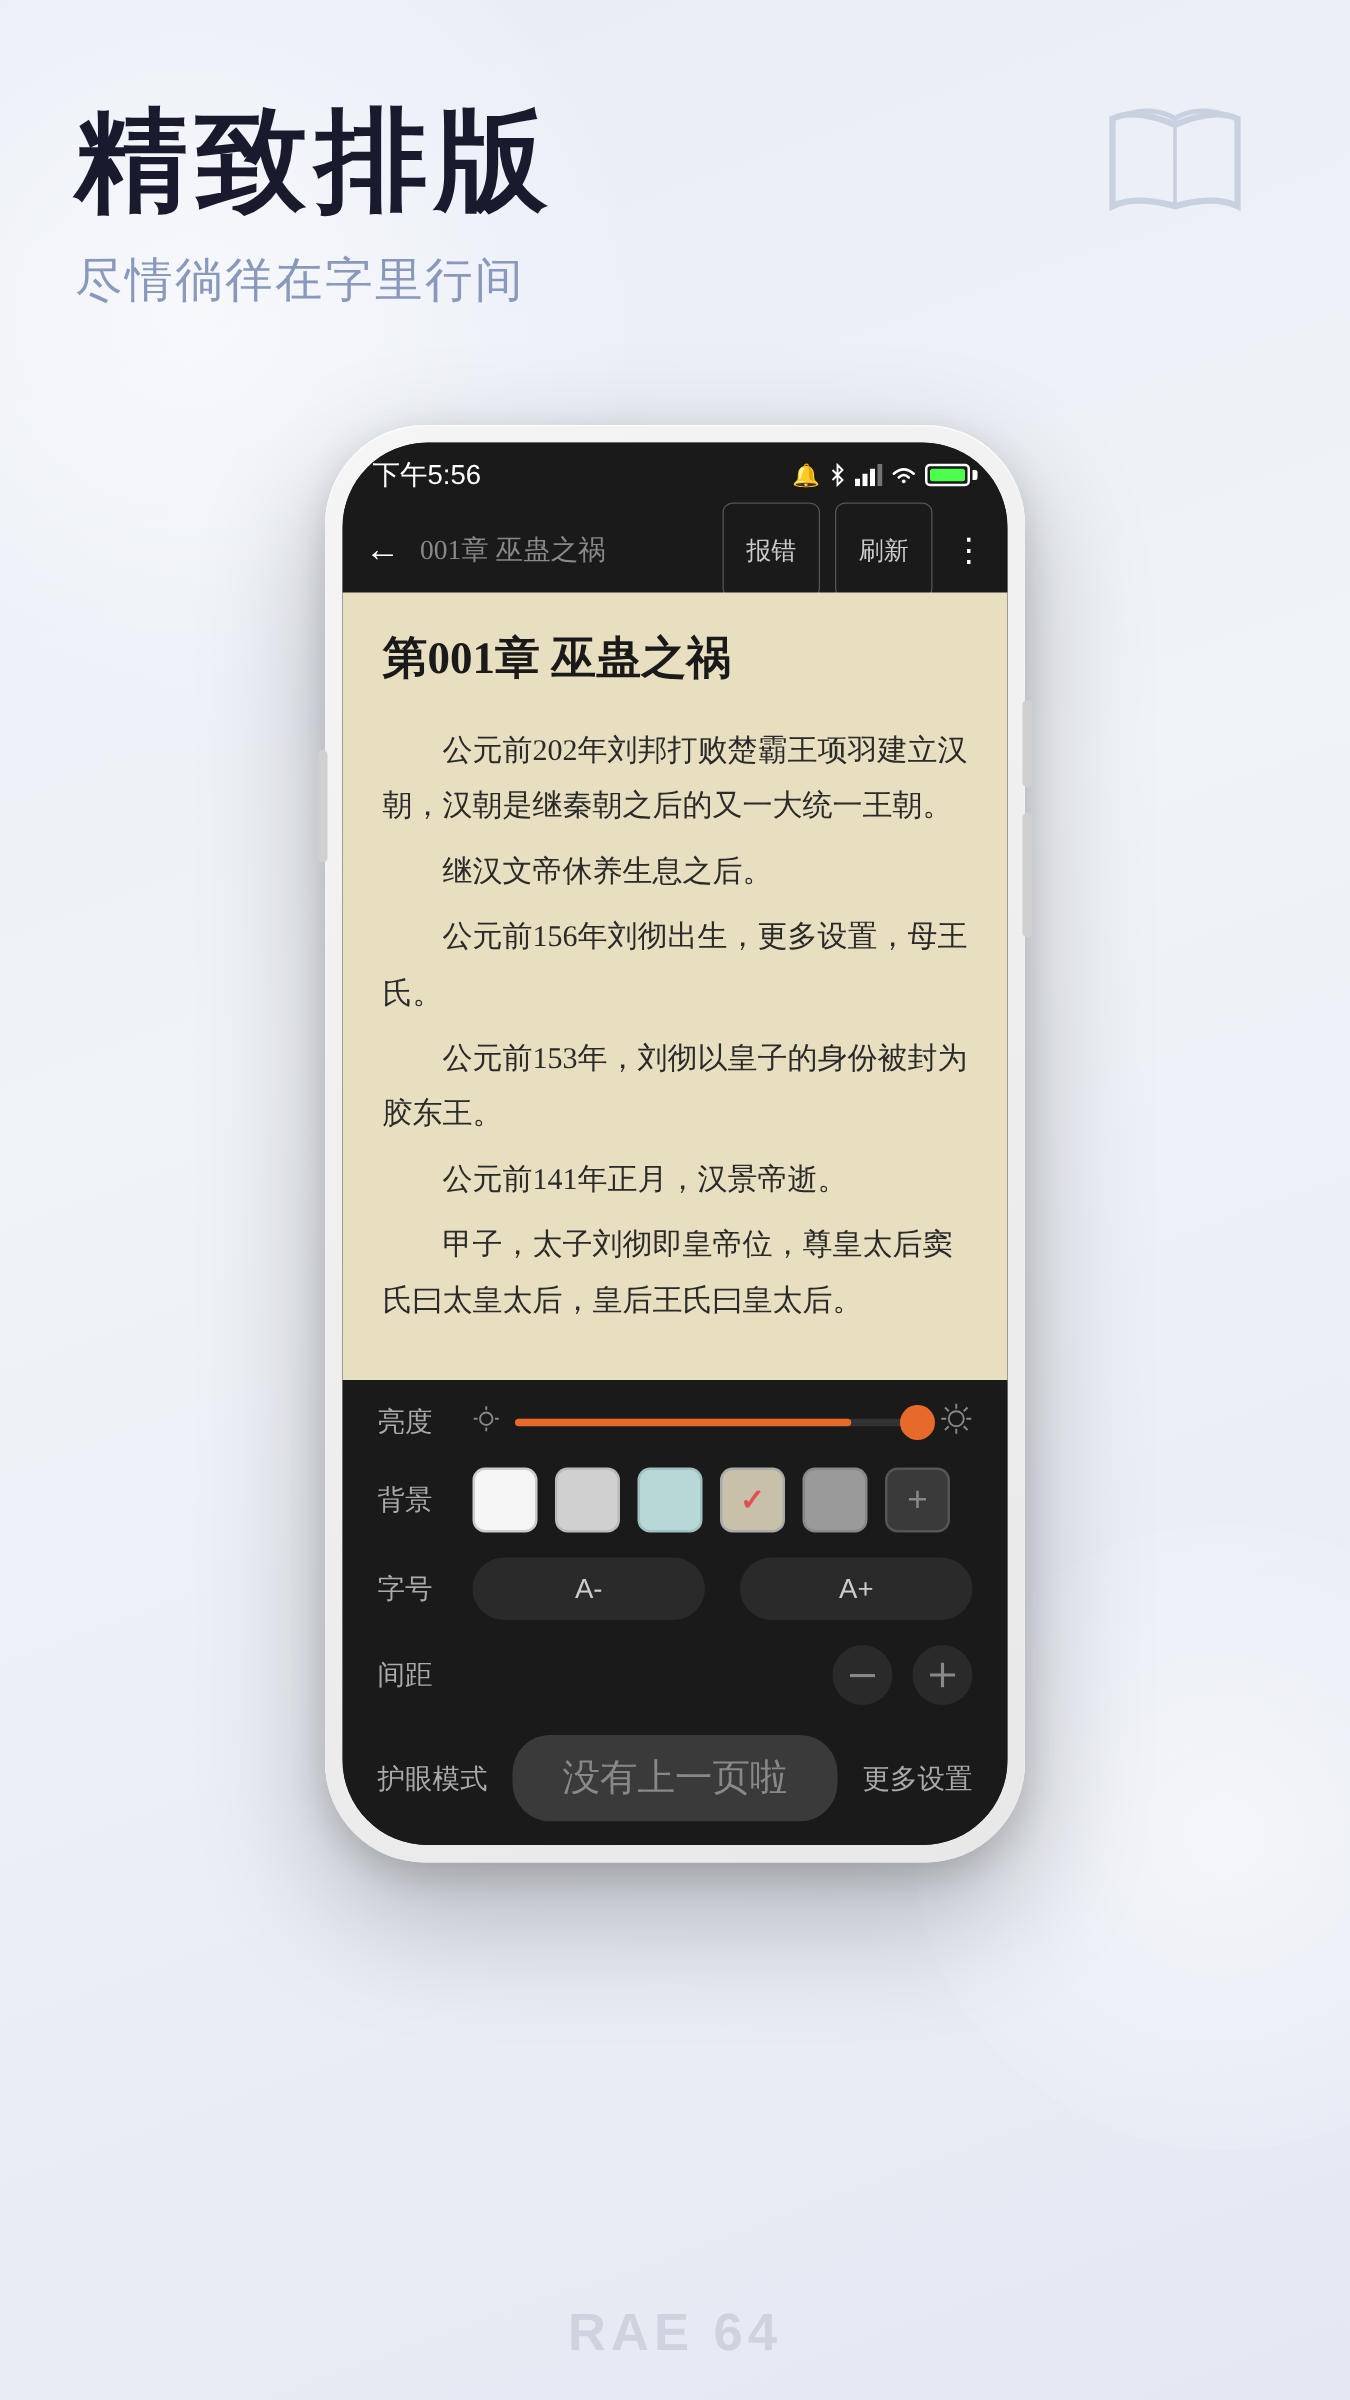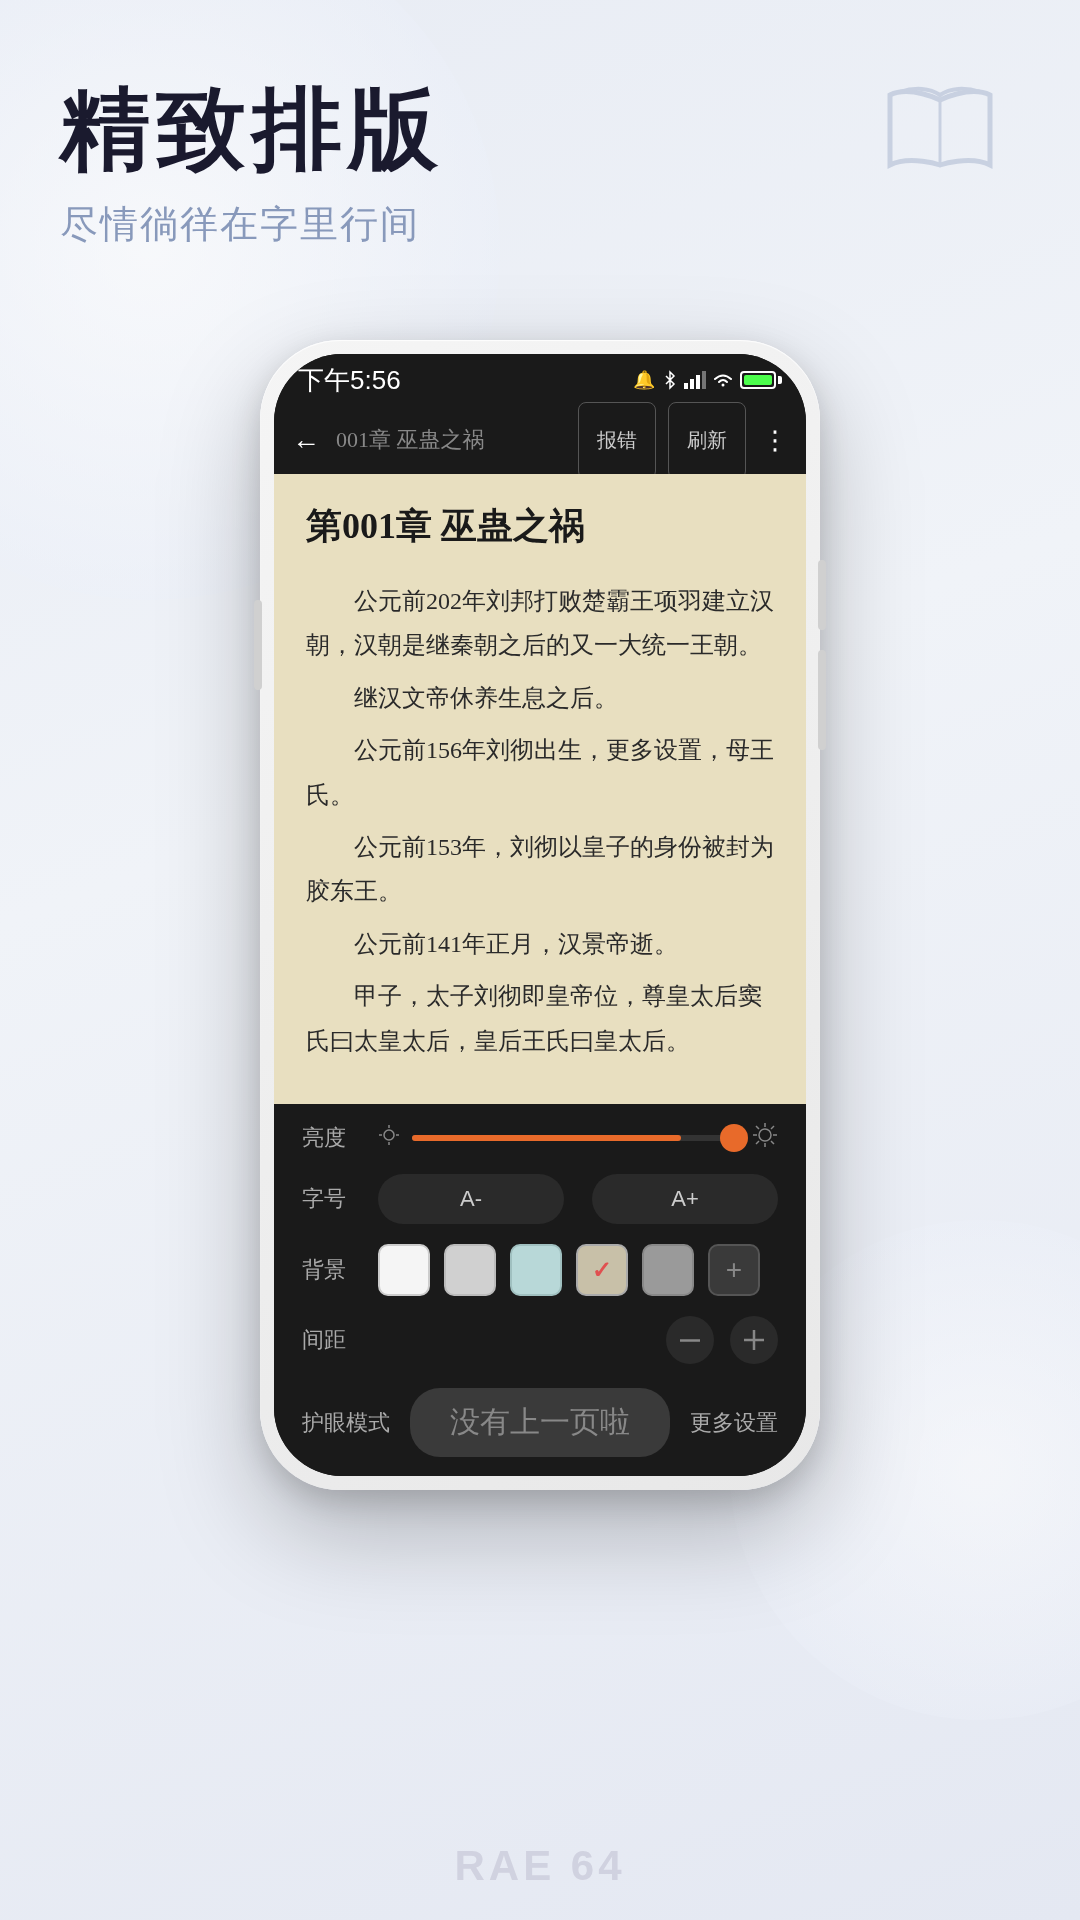--- a/index.html
+++ b/index.html
@@ -116,21 +116,21 @@
       height: 52px;
       display: flex;
       align-items: center;
       justify-content: space-between;
       padding: 0 24px;
       color: white;
       font-size: 22px;
     }
 
     .status-left {
-      font-size: 26px;
+      font-size: 22px;
       font-weight: 500;
     }
 
     .battery-icon {
       display: inline-flex;
       align-items: center;
       gap: 2px;
     }
 
     .battery-body {
@@ -549,39 +549,39 @@
                 <line x1="4" y1="4" x2="7" y2="7" stroke="#888" stroke-width="1.5"></line>
                 <line x1="19" y1="19" x2="22" y2="22" stroke="#888" stroke-width="1.5"></line>
                 <line x1="22" y1="4" x2="19" y2="7" stroke="#888" stroke-width="1.5"></line>
                 <line x1="7" y1="19" x2="4" y2="22" stroke="#888" stroke-width="1.5"></line>
               </svg>
             </span>
           </div>
         </div>
 
         <div class="setting-row">
-          <span class="setting-label">字号</span>
-          <button class="font-btn" style="margin-right: 12px;">A-</button>
-          <button class="font-btn">A+</button>
-        </div>
-
-        <div class="setting-row">
           <span class="setting-label">背景</span>
           <div class="bg-options">
             <div class="bg-option bg-option-white"></div>
             <div class="bg-option bg-option-gray1"></div>
             <div class="bg-option bg-option-mint"></div>
             <div class="bg-option bg-option-selected selected">
               <span class="checkmark">✓</span>
             </div>
             <div class="bg-option bg-option-gray2"></div>
             <div class="bg-option bg-option-plus">
               <span>+</span>
             </div>
           </div>
+        </div>
+
+        <div class="setting-row">
+          <span class="setting-label">字号</span>
+          <button class="font-btn" style="margin-right: 12px;">A-</button>
+          <button class="font-btn">A+</button>
         </div>
 
         <div class="setting-row">
           <span class="setting-label">间距</span>
           <div style="display:flex;align-items:center;gap:16px;flex:1;justify-content:flex-end;">
             <button class="spacing-btn spacing-minus">
               <svg width="20" height="3" viewBox="0 0 20 3">
                   <line x1="0" y1="1.5" x2="20" y2="1.5" stroke="#888" stroke-width="2.5"></line>
                 </svg>
             </button>

